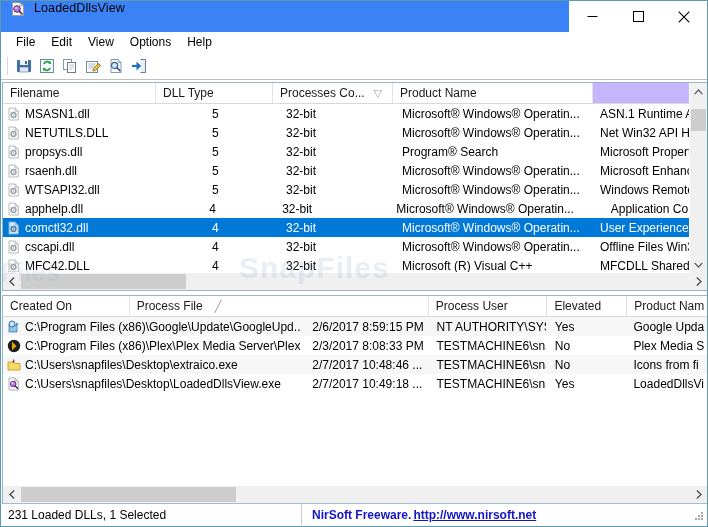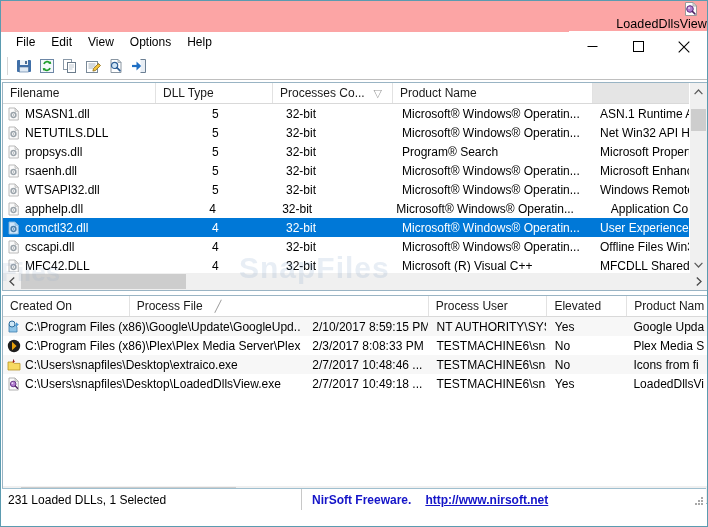--- a/index.html
+++ b/index.html
@@ -18,24 +18,23 @@
     box-sizing: border-box;
     background: #ffffff;
     border: 1px solid #5b9bb0;
     overflow: hidden;
   }
 
   
   .titlebar {
     position: relative;
     height: 31px;
-    background: #fca5a5;
-    display: flex;
-    align-items: flex-end;
-    flex-direction: column;
+    background: #3b82f6;
+    display: flex;
+    align-items: flex-start;
   }
   .title-icon {
     margin-left: 9px;
     margin-right: 8px;
     width: 16px;
     height: 16px;
     flex: none;
   }
   .title-text {
     font-size: 12.5px;
@@ -106,21 +105,21 @@
   }
   .pane-inner {
     position: absolute;
     inset: 0;
     overflow: hidden;
   }
 
   .hdr {
     display: flex;
     height: 21px;
-    background: #e5e5e5;
+    background: #c4b5fd;
     border-bottom: 1px solid #d9d9d9;
     box-sizing: border-box;
   }
   .hdr-cell {
     position: relative;
     box-sizing: border-box;
     border-right: 1px solid #e2e2e2;
     font-size: 12px;
     color: #1a1a1a;
     display: flex;
@@ -215,21 +214,21 @@
   .hscroll .thumb {
     position: absolute;
     top: 1px; bottom: 1px;
     background: #cdcdcd;
   }
 
   
   .statusbar {
     position: absolute;
     left: 1px; right: 1px;
-    bottom: 16px;
+    bottom: 1px;
     height: 22px;
     background: #ffffff;
     border-top: 1px solid #9fbfcf;
     display: flex;
     align-items: center;
     box-sizing: border-box;
   }
   .sb-left {
     width: 300px;
     box-sizing: border-box;
@@ -243,21 +242,21 @@
   }
   .sb-right {
     flex: 1;
     font-size: 12px;
     padding-left: 10px;
     color: #1414c8;
     font-weight: bold;
     display: flex;
     align-items: center;
     height: 100%;
-    gap: 14px;
+    gap: 2px;
   }
   .sb-right .url { text-decoration: underline; }
   .sb-grip {
     margin-left: auto;
     margin-right: 2px;
     width: 12px;
     height: 12px;
   }
 
   
@@ -612,21 +611,21 @@
       <div class="rows" id="proc-rows">
           <div class="row alt">
             <div class="cell icon-cell" style="width: 300px;">
               <span class="ficon"><svg width="14" height="14" viewBox="0 0 14 14">
                   <path d="M2 4.5h6l2 2.5v5H2z" fill="#8fc5e8" stroke="#3d7fae" stroke-width="0.8"></path>
                   <circle cx="5" cy="4" r="3" fill="#cfe8f7" stroke="#2f6c9c" stroke-width="1"></circle>
                   <path d="M9 2.2l2.8 2.4-2.8 2.3z" fill="#4a97d2"></path>
                 </svg></span>
               <span>C:\Program Files (x86)\Google\Update\GoogleUpd...</span>
             </div>
-            <div class="cell" style="width: 127px;;padding-left:11px;">2/10/2017 8:59:15 PM</div>
+            <div class="cell" style="width: 127px;;padding-left:11px;">2/6/2017 8:59:15 PM</div>
             <div class="cell" style="width: 119px;;padding-left:9px;">NT AUTHORITY\SYS...</div>
             <div class="cell" style="width: 80px;;padding-left:9px;">Yes</div>
             <div class="cell" style="width: 82px;;padding-left:8px;">Google Upda</div>
           </div>
           <div class="row">
             <div class="cell icon-cell" style="width: 300px;">
               <span class="ficon"><svg width="14" height="14" viewBox="0 0 14 14">
                   <circle cx="7" cy="7" r="6.2" fill="#1d1d1d"></circle>
                   <path d="M5 2.8l4.6 4.2L5 11.2z" fill="#e5a00d"></path>
                 </svg></span>

